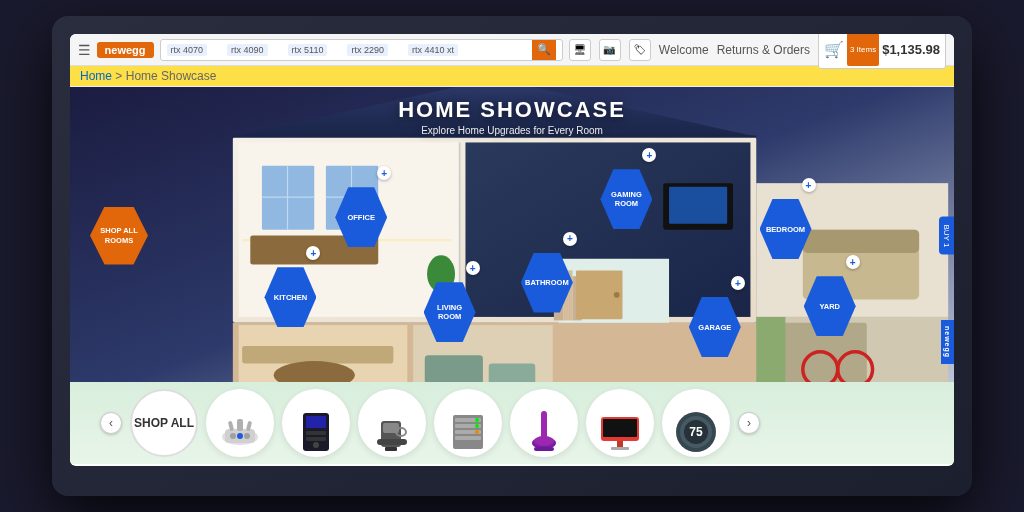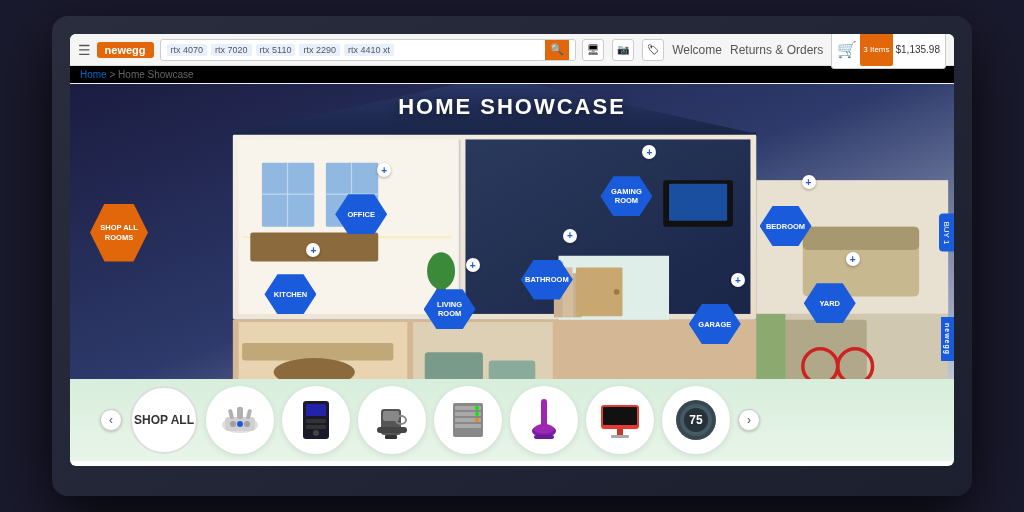--- a/index.html
+++ b/index.html
@@ -73,21 +73,21 @@
       align-items: center;
       padding: 0 6px;
       gap: 4px;
       font-size: 10px;
       color: #888;
       overflow: hidden;
     }
 
     .search-tags {
       display: flex;
-      gap: 4px;
+      gap: 20px;
       flex: 1;
       overflow: hidden;
       align-items: center;
     }
 
     .search-tag {
       background: #e8f0fe;
       color: #555;
       font-size: 9px;
       padding: 1px 4px;
@@ -147,30 +147,30 @@
 
     .cart-badge {
       background: #e2660a;
       color: white;
       font-size: 8px;
       padding: 12px 3px;
       border-radius: 2px;
     }
 
     .cart-price {
-      font-size: 10px;
+      font-size: 13px;
       color: #333;
-      font-weight: normal;
+      font-weight: bold;
     }
 
     
     .breadcrumb {
-      background: #000000;
+      background: #fde047;
       padding: 3px 10px;
-      font-size: 10px;
+      font-size: 12px;
       color: #666;
       border-bottom: 1px solid #eee;
     }
 
     .breadcrumb a {
       color: #0066cc;
       text-decoration: none;
     }
 
     
@@ -228,21 +228,21 @@
       height: 52px;
       display: flex;
       align-items: center;
       justify-content: center;
       cursor: pointer;
       z-index: 10;
     }
 
     .hex-shape {
       width: 52px;
-      height: 40px;
+      height: 60px;
       background: #1a5bdb;
       clip-path: polygon(25% 0%, 75% 0%, 100% 50%, 75% 100%, 25% 100%, 0% 50%);
       display: flex;
       align-items: center;
       justify-content: center;
       flex-direction: column;
       text-align: center;
       padding: 5px;
       margin-top: 42px;
     }
@@ -351,21 +351,21 @@
       text-align: center;
       line-height: 1.2;
     }
 
     .product-item {
       background: white;
       border-radius: 50%;
       width: 68px;
       height: 68px;
       display: flex;
-      align-items: center;
+      align-items: flex-end;
       justify-content: center;
       overflow: hidden;
       flex-shrink: 0;
       box-shadow: 0 2px 6px rgba(0,0,0,0.1);
       cursor: pointer;
     }
 
     .product-item svg, .product-item .product-icon {
       width: 50px;
       height: 50px;
@@ -410,21 +410,21 @@
   <div class="laptop-screen">
 
     <div class="browser-chrome">
       <span class="hamburger-icon">☰</span>
       <div class="newegg-logo">
         <span>newegg</span>
       </div>
       <div class="search-bar">
         <div class="search-tags">
           <span class="search-tag">rtx 4070</span>
-          <span class="search-tag">rtx 7020</span>
+          <span class="search-tag">rtx 4090</span>
           <span class="search-tag">rtx 5110</span>
           <span class="search-tag">rtx 2290</span>
           <span class="search-tag">rtx 4410 xt</span>
         </div>
         <button class="search-btn">🔍</button>
       </div>
       <div class="nav-icons">
         <div class="nav-icon">🖥</div>
         <div class="nav-icon">📷</div>
         <div class="nav-icon">🏷</div>
@@ -545,20 +545,21 @@
 
           <rect x="315" y="180" width="8" height="30" fill="#4a6a2a"></rect>
           <ellipse cx="319" cy="178" rx="12" ry="16" fill="#3a8a3a"></ellipse>
 
           <rect x="0" y="282" width="760" height="10" fill="#2d4a1a" opacity="0.6"></rect>
         </svg>
 
         
         <div class="showcase-title">
           <h1>HOME SHOWCASE</h1>
+          <p>Explore Home Upgrades for Every Room</p>
         </div>
 
         
         <div class="shop-all-badge">
           <div class="shop-all-hex">
             <span class="shop-all-text">SHOP ALL<br>ROOMS</span>
           </div>
         </div>
 
         

